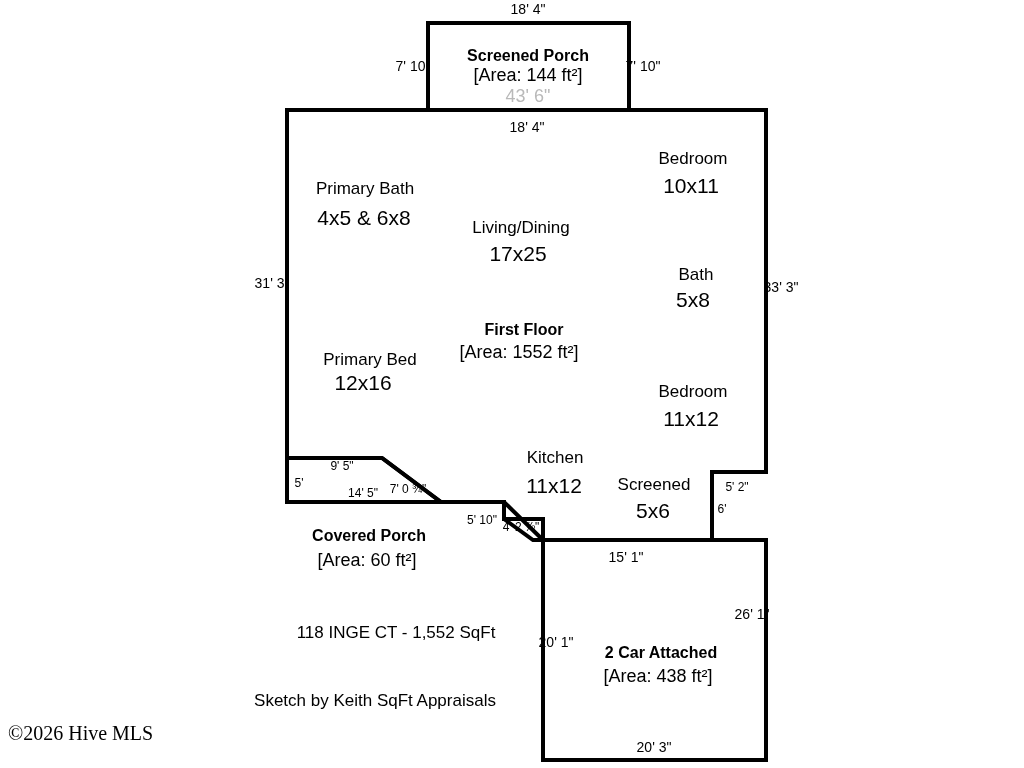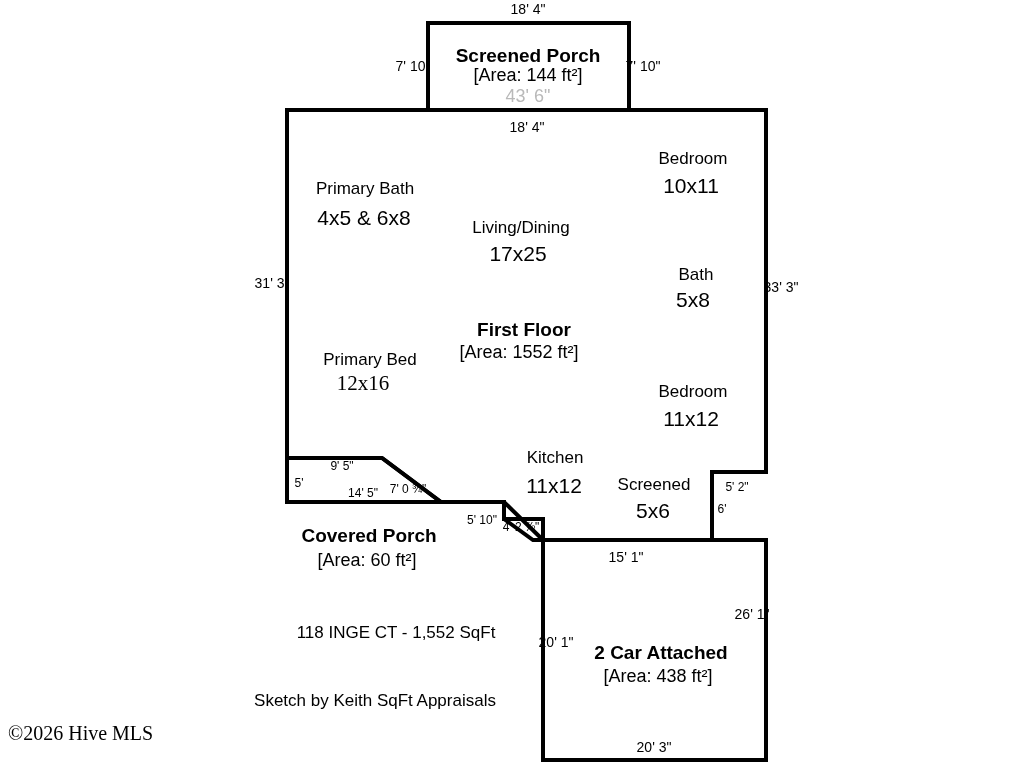--- a/index.html
+++ b/index.html
@@ -31,21 +31,21 @@
   .lbl.center {
     transform: translate(-50%, -50%);
   }
   .room-name {
     font-size: 17px;
   }
   .room-dim {
     font-size: 21px;
   }
   .area-title {
-    font-size: 19px;
+    font-size: 16px;
     font-weight: bold;
   }
   .area-sub {
     font-size: 18px;
   }
   .area-sub.faded {
     color: #b9b9b9;
   }
   .edge {
     font-size: 14px;
@@ -110,21 +110,21 @@
 <div class="lbl center room-name" style="left:693px; top:159px;">Bedroom</div>
 <div class="lbl center room-dim" style="left:691px; top:186px;">10x11</div>
 
 <div class="lbl center room-name" style="left:521px; top:228px;">Living/Dining</div>
 <div class="lbl center room-dim" style="left:518px; top:254px;">17x25</div>
 
 <div class="lbl center room-name" style="left:696px; top:275px;">Bath</div>
 <div class="lbl center room-dim" style="left:693px; top:300px;">5x8</div>
 
 <div class="lbl center room-name" style="left:370px; top:360px;">Primary Bed</div>
-<div class="lbl center room-dim" style="left:363px; top:383px;font-family:Liberation Serif, serif;">12x16</div>
+<div class="lbl center room-dim" style="left:363px; top:383px;">12x16</div>
 
 <div class="lbl center room-name" style="left:693px; top:392px;">Bedroom</div>
 <div class="lbl center room-dim" style="left:691px; top:419px;">11x12</div>
 
 <div class="lbl center room-name" style="left:555px; top:458px;">Kitchen</div>
 <div class="lbl center room-dim" style="left:554px; top:486px;">11x12</div>
 
 <div class="lbl center room-name" style="left:654px; top:485px;">Screened</div>
 <div class="lbl center room-dim" style="left:653px; top:511px;">5x6</div>
 

